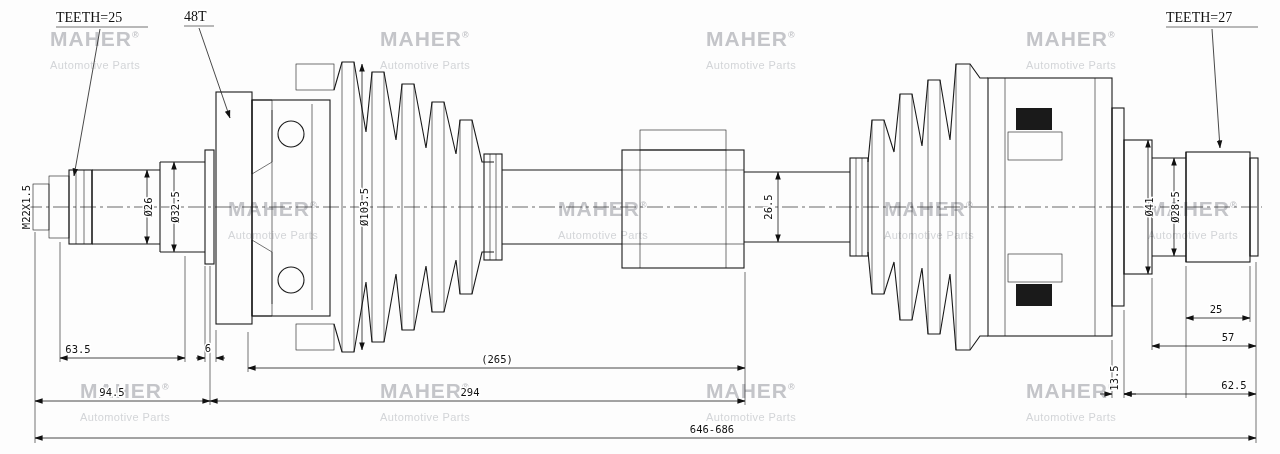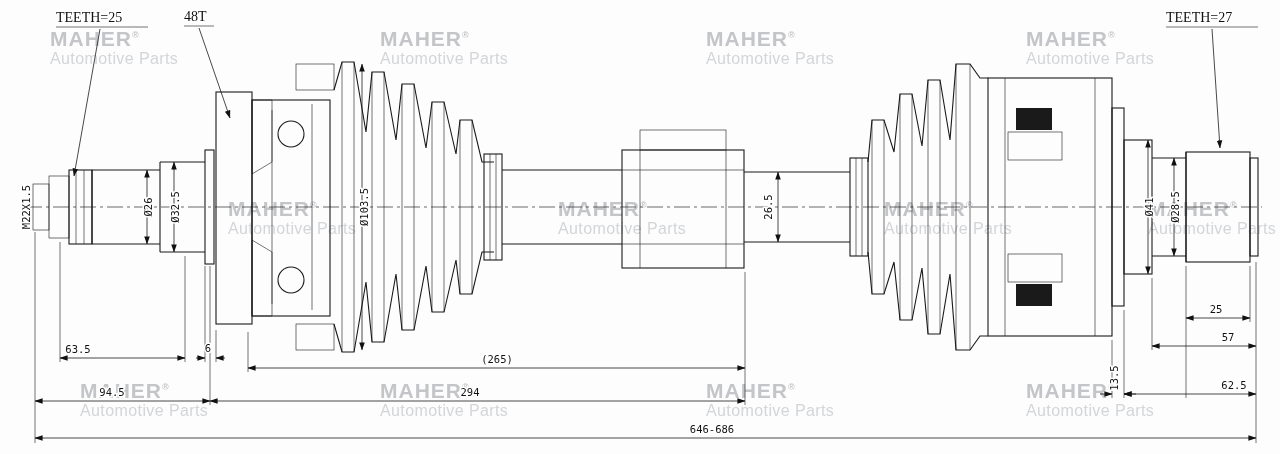--- a/index.html
+++ b/index.html
@@ -2,21 +2,21 @@
 <html><head>
 <meta charset="utf-8">
 <style>
   html,body{margin:0;padding:0;background:#fff;}
   .stage{position:relative;width:1280px;height:454px;background:#fdfdfd;overflow:hidden;
          font-family:"Liberation Sans",sans-serif;}
   
   .wm{position:absolute;z-index:1;user-select:none;line-height:1.05;}
   .wm-brand{font-weight:bold;font-size:21px;letter-spacing:1px;color:#c4c5c9;}
   .wm-reg{font-size:9px;vertical-align:super;color:#c4c5c9;}
-  .wm-tagline{font-size:16px;letter-spacing:.4px;color:#d3d5d8;margin-top:1px;}
+  .wm-tagline{font-size:11px;letter-spacing:.4px;color:#d3d5d8;margin-top:10px;}
   
   svg.draw{position:absolute;left:0;top:0;z-index:2;}
   .ln{stroke:#1a1a1a;stroke-width:1.1;fill:none;}
   .thin{stroke:#1a1a1a;stroke-width:.6;fill:none;}
   .dim{stroke:#1a1a1a;stroke-width:.8;fill:none;}
   .cl{stroke:#2a2a2a;stroke-width:.7;fill:none;stroke-dasharray:16 4 3 4;}
   text.dimtxt{font:10.5px "DejaVu Sans Mono",monospace;fill:#111;
               stroke:#fff;stroke-width:3px;paint-order:stroke;}
   text.callout{font:14px "Liberation Serif",serif;fill:#111;
                stroke:#fff;stroke-width:3px;paint-order:stroke;}

